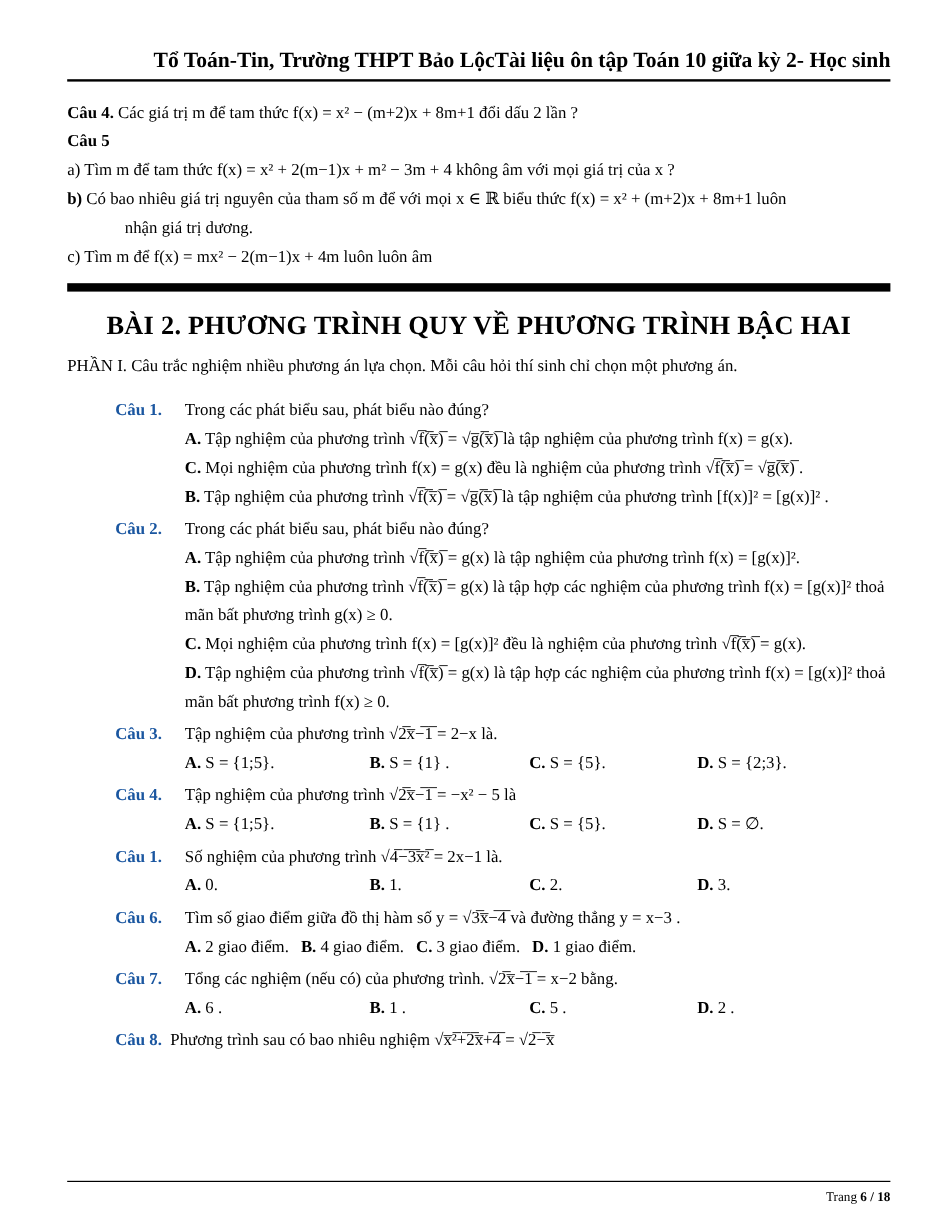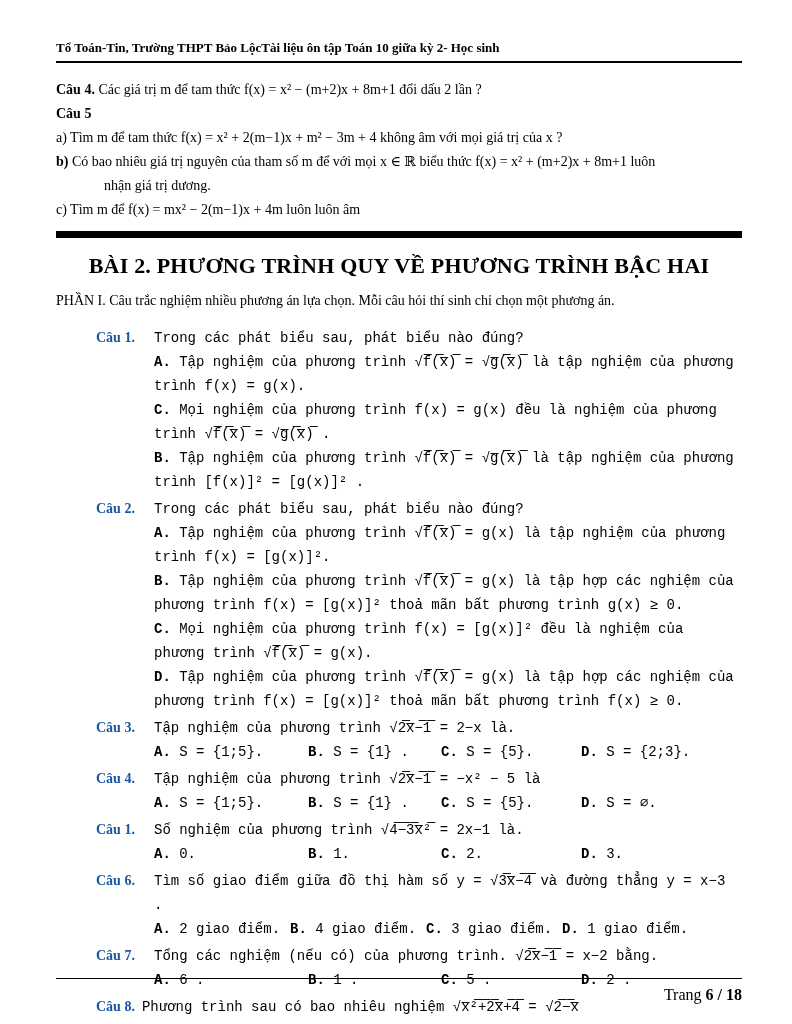--- a/index.html
+++ b/index.html
@@ -4,50 +4,50 @@
 <style>
   * { margin:0; padding:0; box-sizing:border-box; }
   html,body { background:#ffffff; }
   body {
     width:792px; height:1024px;
     font-family:"Liberation Serif", "DejaVu Serif", serif;
     color:#000; font-size:14px; position:relative; overflow:hidden;
   }
   .page { padding:40px 50px 0 56px; }
 
-  .header { display:flex; justify-content:flex-start; align-items:flex-end;
-    font-weight:bold; font-size:13px; padding-bottom:5px; border-bottom:2px solid #000; }
+  .header { display:flex; justify-content:flex-end; align-items:flex-end;
+    font-weight:bold; font-size:18px; padding-bottom:5px; border-bottom:2px solid #000; }
 
   .intro { margin-top:16px; }
   .intro p { line-height:22px; margin-bottom:2px; }
   .intro .lbl { font-weight:bold; }
   .cont { padding-left:48px; }
 
   .divider { height:7px; background:#000; margin-top:10px; }
 
   .bai-title { text-align:center; font-weight:bold; font-size:22px; margin-top:15px; letter-spacing:0.2px; }
 
   .part-intro { font-weight:normal; margin-top:11px; line-height:22px; max-width:672px; }
 
   .questions { margin-top:14px; }
   .q { display:flex; margin-bottom:3px;margin-left:40px; }
   .q-label { width:58px; flex:none; font-weight:bold; color:var(--accent,#1A56A0); line-height:24px; }
-  .q-body { flex:1;font-family:Liberation Mono, monospace; }
+  .q-body { flex:1; }
   .q-text { line-height:24px; display:block; }
   .opt { line-height:24px; }
   .opt-key { font-weight:bold; }
   .opt-grid { display:grid; grid-template-columns:1.1fr 0.95fr 1fr 1.15fr; }
   .opt-inline .opt { display:inline; margin-right:10px; }
   .q-flush { display:block; }
   .q-flush .q-label { width:auto; margin-right:7px; display:inline; }
   .q-flush .q-body { display:inline; }
   .q-flush .q-text { display:inline; }
 
   .footer { position:absolute; left:56px; right:50px; bottom:20px;
-    border-top:1.5px solid #000; padding-top:7px; text-align:right; font-size:16px; }
+    border-top:1.5px solid #000; padding-top:7px; text-align:right; font-size:11px; }
   .footer b { font-weight:bold; }
 </style>
 </head>
 <body>
 
 <div class="page">
 
   <div class="header">
     <span>Tổ Toán-Tin, Trường THPT Bảo Lộc</span>
     <span>Tài liệu ôn tập Toán 10 giữa kỳ 2- Học sinh</span>

